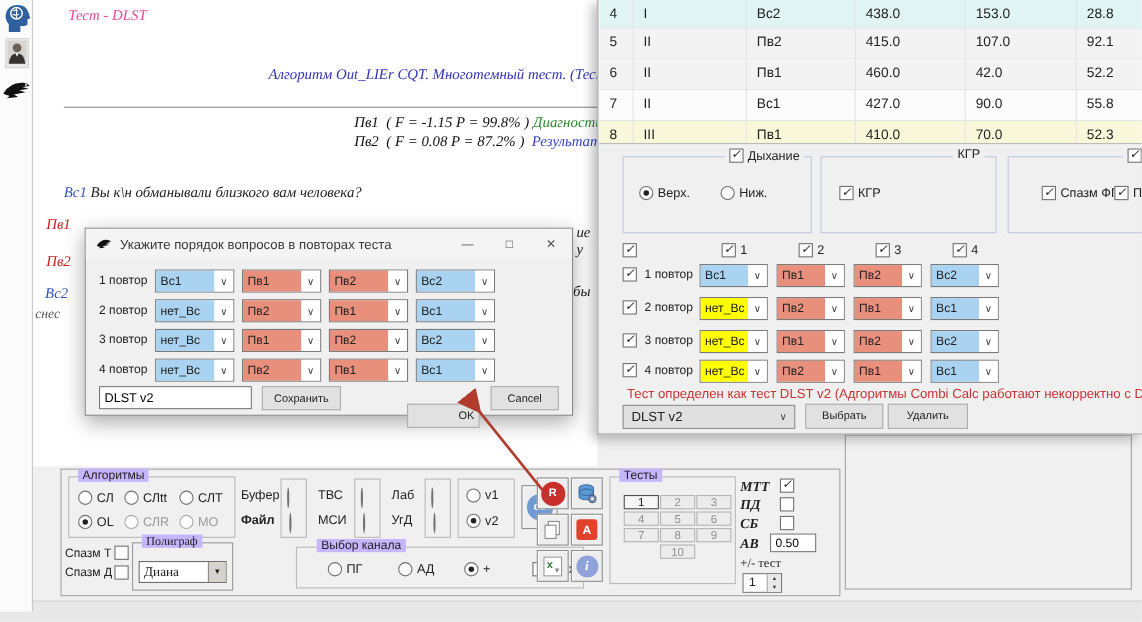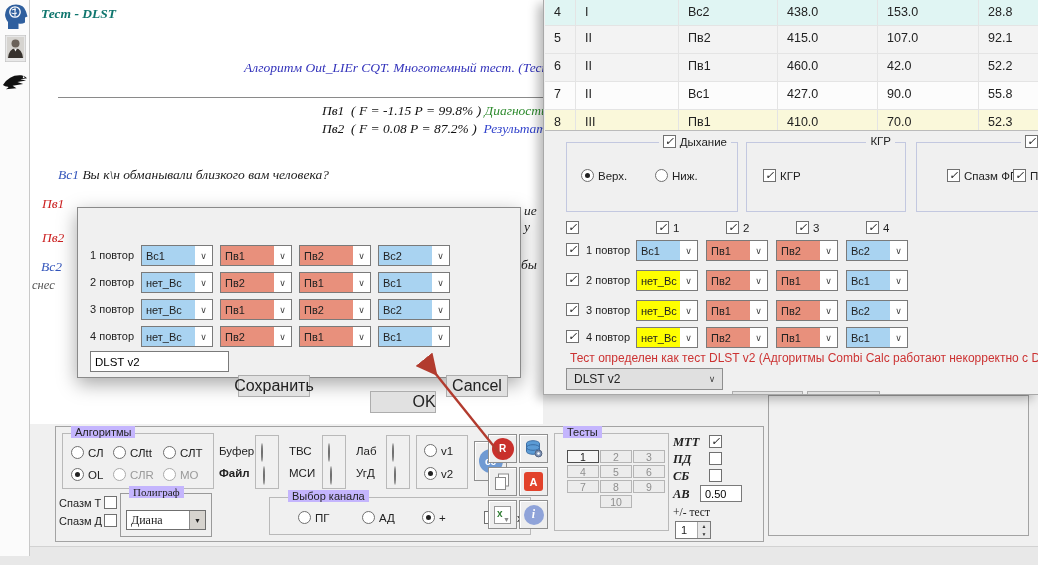--- a/index.html
+++ b/index.html
@@ -7,21 +7,21 @@
   body { font-family:"Liberation Sans", sans-serif; background:#f0f0f0; position:relative; overflow:hidden; color:#222; }
   .abs { position:absolute; }
 
   
   .sidebar { left:0; top:0; width:30px; height:556px; background:#fbfbfb; border-right:1px solid #c9c9c9; z-index:3; }
   .side-ic { position:absolute; left:2px; width:26px; height:26px; display:flex; align-items:center; justify-content:center; }
 
   
   .doc { left:30px; top:0; width:513px; height:424px; background:#ffffff; z-index:1; overflow:hidden;
          font-family:"Liberation Serif", serif; font-style:italic; font-size:13.5px; }
-  .doc-title { position:absolute; left:11px; top:6px; color:#0f766e;font-weight:bold; }
+  .doc-title { position:absolute; left:32px; top:6px; color:#ec4899; }
   .doc-algo { position:absolute; left:214px; top:60px; color:#3333bb; white-space:nowrap; }
   .doc-hr { position:absolute; left:28px; top:97px; width:485px; border-top:1px solid #8a8a8a; }
   .doc-res { position:absolute; white-space:nowrap; }
   .doc-res .q { color:#111; }
   .v-green { color:#2e8b2e; }
   .v-blue  { color:#3344cc; }
   .doc-question { position:absolute; left:28px; top:167px; white-space:nowrap; }
   .lbl-blue { color:#3355bb; }
   .frag-red { color:#cc2222; } .frag-blue { color:#3355bb; } .frag-gray { color:#555; font-size:12.5px; }
 
@@ -43,21 +43,21 @@
   .rd.sel::after { content:""; position:absolute; inset:3px; border-radius:50%; background:#222; }
   .rd.dis { border-color:#ababab; }
   .ctl-row { display:flex; align-items:center; gap:4px; font-size:11.5px; position:absolute; white-space:nowrap; }
   .dis-txt { color:#9a9a9a; }
 
   .combo { display:flex; border:1px solid #7a7a7a; background:#fff; height:21px; font-size:11px; position:absolute; }
   .combo .val { flex:1; padding:4px 2px 0 4px; overflow:hidden; white-space:nowrap; }
   .combo .chev { width:17px; display:flex; align-items:center; justify-content:center; color:#444; font-size:9px; background:#fff; }
   .val.blue{background:#a9d3f1;} .val.red{background:#e8907c;} .val.yellow{background:#ffff00;}
 
-  .btn { background:#e1e1e1; border:1px solid #adadad; display:flex; align-items:center; justify-content:center; font-size:16px; position:absolute;margin-top:24px; }
+  .btn { background:#e1e1e1; border:1px solid #adadad; display:flex; align-items:center; justify-content:center; font-size:10px; position:absolute; }
   .warning { position:absolute; color:#cc3333; font-size:12px; white-space:nowrap; }
   .wselect { position:absolute; border:1px solid #8f8f8f; background:#e0e0e0; display:flex; font-size:12px; }
   .wselect .val { flex:1; padding:3px 0 0 7px; } .wselect .chev { width:20px; display:flex;align-items:center;justify-content:center; font-size:9px; color:#444; }
 
   
   .dialog { left:77px; top:207px; width:444px; height:171px; background:#f0f0f0; border:1px solid #8a8a8a;
             box-shadow:0 6px 18px rgba(0,0,0,.35); z-index:20; }
   .dlg-title { height:27px; background:#f4f4f4; display:flex; align-items:center; padding:0 0 0 9px; font-size:12px; color:#3a3a3a; }
   .dlg-title .txt { flex:1; padding-left:7px; }
   .dlg-ctl { width:38px; height:27px; display:flex; align-items:center; justify-content:center; color:#555; font-size:11px; }
@@ -343,20 +343,29 @@
 
   <div class="wselect" style="left:22px; top:368px; width:157px; height:22px;">
     <span class="val">DLST v2</span>
       <span class="chev">∨</span>
   </div>
   <div class="btn" style="left:188px; top:367px; width:71px; height:23px;">Выбрать</div>
   <div class="btn" style="left:263px; top:367px; width:73px; height:23px;">Удалить</div>
 </div>
 
 <div class="abs dialog">
+  <div class="dlg-title">
+    <svg width="15" height="12" viewBox="0 0 27 23">
+        <path d="M1 14 Q8 3 20 4 Q24 4.5 26 7 L19 8 L25 9.5 L16 11 L22 13 L11 15 L15 17.5 L4 18.5 Q8 16.5 6 16 Q3 15.5 1 14 Z" fill="#111"></path>
+      </svg>
+    <span class="txt">Укажите порядок вопросов в повторах теста</span>
+    <span class="dlg-ctl">—</span>
+    <span class="dlg-ctl">□</span>
+    <span class="dlg-ctl">✕</span>
+  </div>
 
   <div class="drow-label" style="left:12px; top:37px;">1 повтор</div>
   <div class="combo" style="left:63px; top:37px; width:72px;">
       <span class="val blue">Вс1</span>
       <span class="chev">∨</span>
     </div>
   <div class="combo" style="left:142px; top:37px; width:72px;">
       <span class="val red">Пв1</span>
       <span class="chev">∨</span>
     </div>

